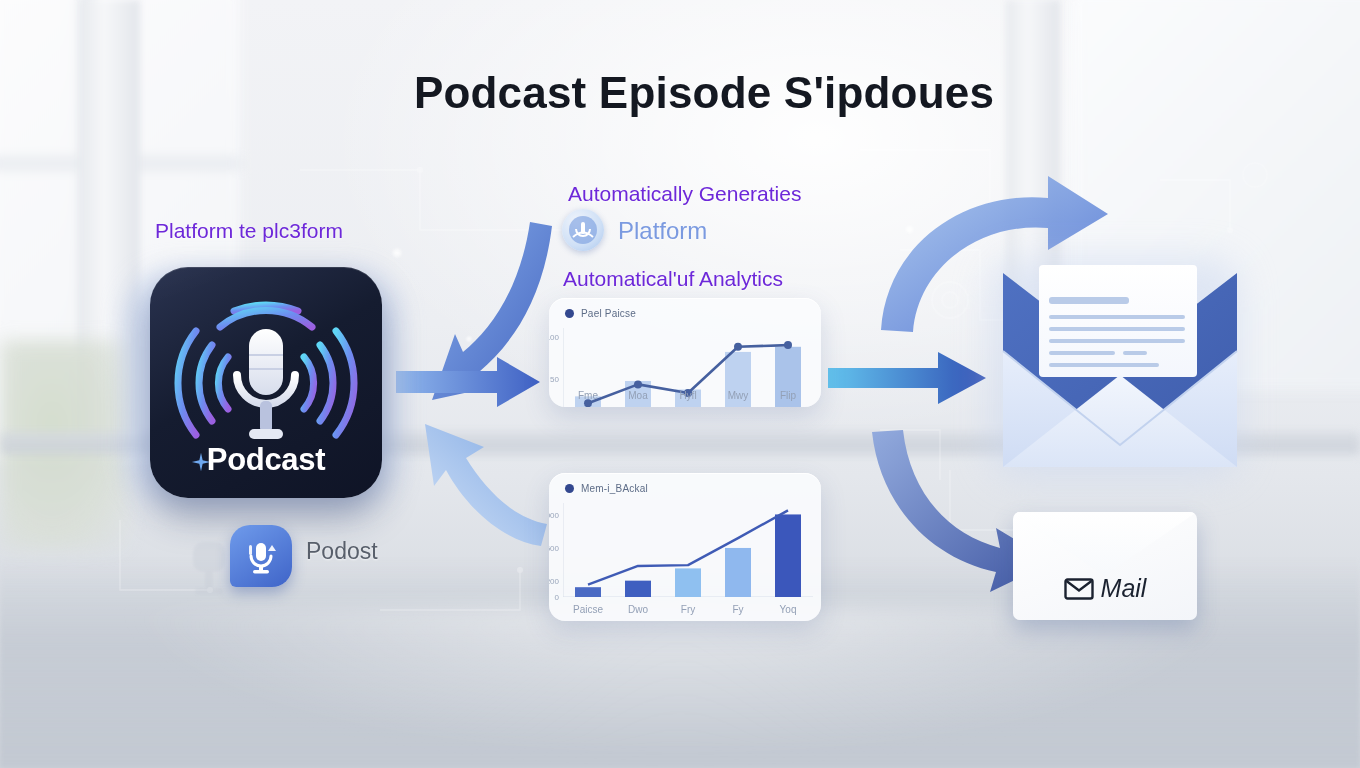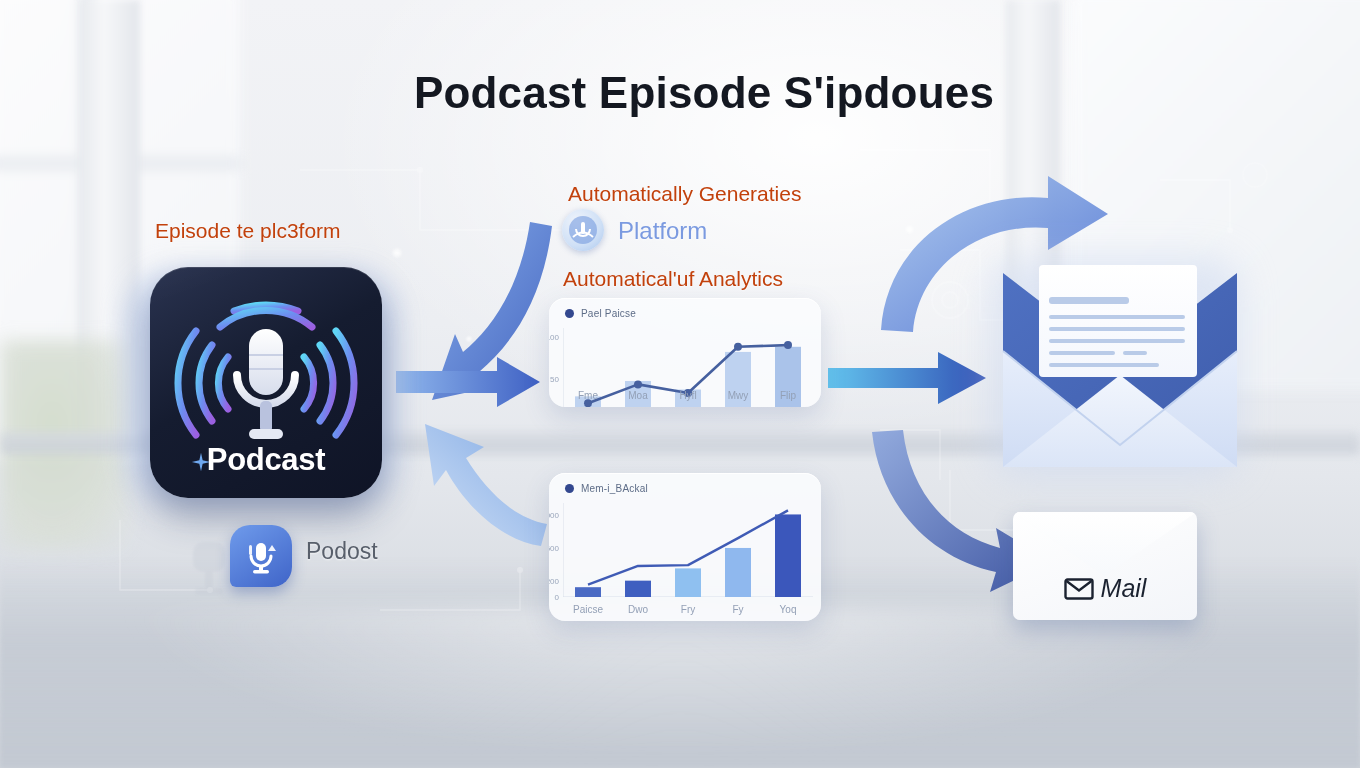--- a/index.html
+++ b/index.html
@@ -41,21 +41,21 @@
   .circuit{position:absolute;inset:0;opacity:.3;}
   .glow-dot{position:absolute;width:6px;height:6px;border-radius:50%;
     background:radial-gradient(circle,#ffffff,rgba(255,255,255,0));filter:blur(1px);}
 
   
   .title{position:absolute;left:0;right:0;top:68px;text-align:center;
     font-size:44px;font-weight:bold;color:#141821;letter-spacing:.2px;
     text-shadow:0 1px 2px rgba(255,255,255,.7);margin-left:48px;}
 
   
-  .cap{position:absolute;font-size:21px;color:#c2410c;white-space:nowrap;
+  .cap{position:absolute;font-size:21px;color:#6d28d9;white-space:nowrap;
     text-shadow:0 1px 2px rgba(255,255,255,.75);}
   .cap-left{left:155px;top:219px;}
   .cap-gen{left:568px;top:182px;}
   .cap-ana{left:563px;top:267px;}
   .cap-platform{position:absolute;left:618px;top:217px;font-size:24px;color:#7b9ae0;
     text-shadow:0 1px 2px rgba(255,255,255,.7);}
 
   
   .plat-icon{position:absolute;left:562px;top:209px;width:42px;height:42px;border-radius:50%;
     background:radial-gradient(circle at 35% 30%,#eef3fb,#cfe0f6 60%,#a9c6ee);
@@ -209,21 +209,21 @@
       <path d="M881 330 C 886 246, 963 190, 1048 198 L 1048 176 L 1108 214 L 1048 250 L 1048 228
                C 981 222 918 266 913 332 Z" fill="url(#gradE)" opacity="0.92"></path>
     </g>
 
     <g>
       <path d="M872 432 C 880 505, 930 558, 996 572 L 990 592 L 1052 562 L 996 528 L 1000 548
                C 947 534 910 492 903 430 Z" fill="url(#gradF)" opacity="0.95"></path>
     </g>
   </svg>
 
-  <div class="cap cap-left">Episode te plc3form</div>
+  <div class="cap cap-left">Platform te plc3form</div>
 
   <div class="pod-halo"></div>
   <div class="pod-card">
     <div class="shine"></div>
     <svg width="232" height="190" style="position:absolute;left:0;top:4px;">
       <defs>
         <linearGradient id="wv" x1="0" y1="0" x2="1" y2="1">
           <stop offset="0%" stop-color="#5fd6f5"></stop>
           <stop offset="50%" stop-color="#6d8df0"></stop>
           <stop offset="100%" stop-color="#9b5fe0"></stop>

